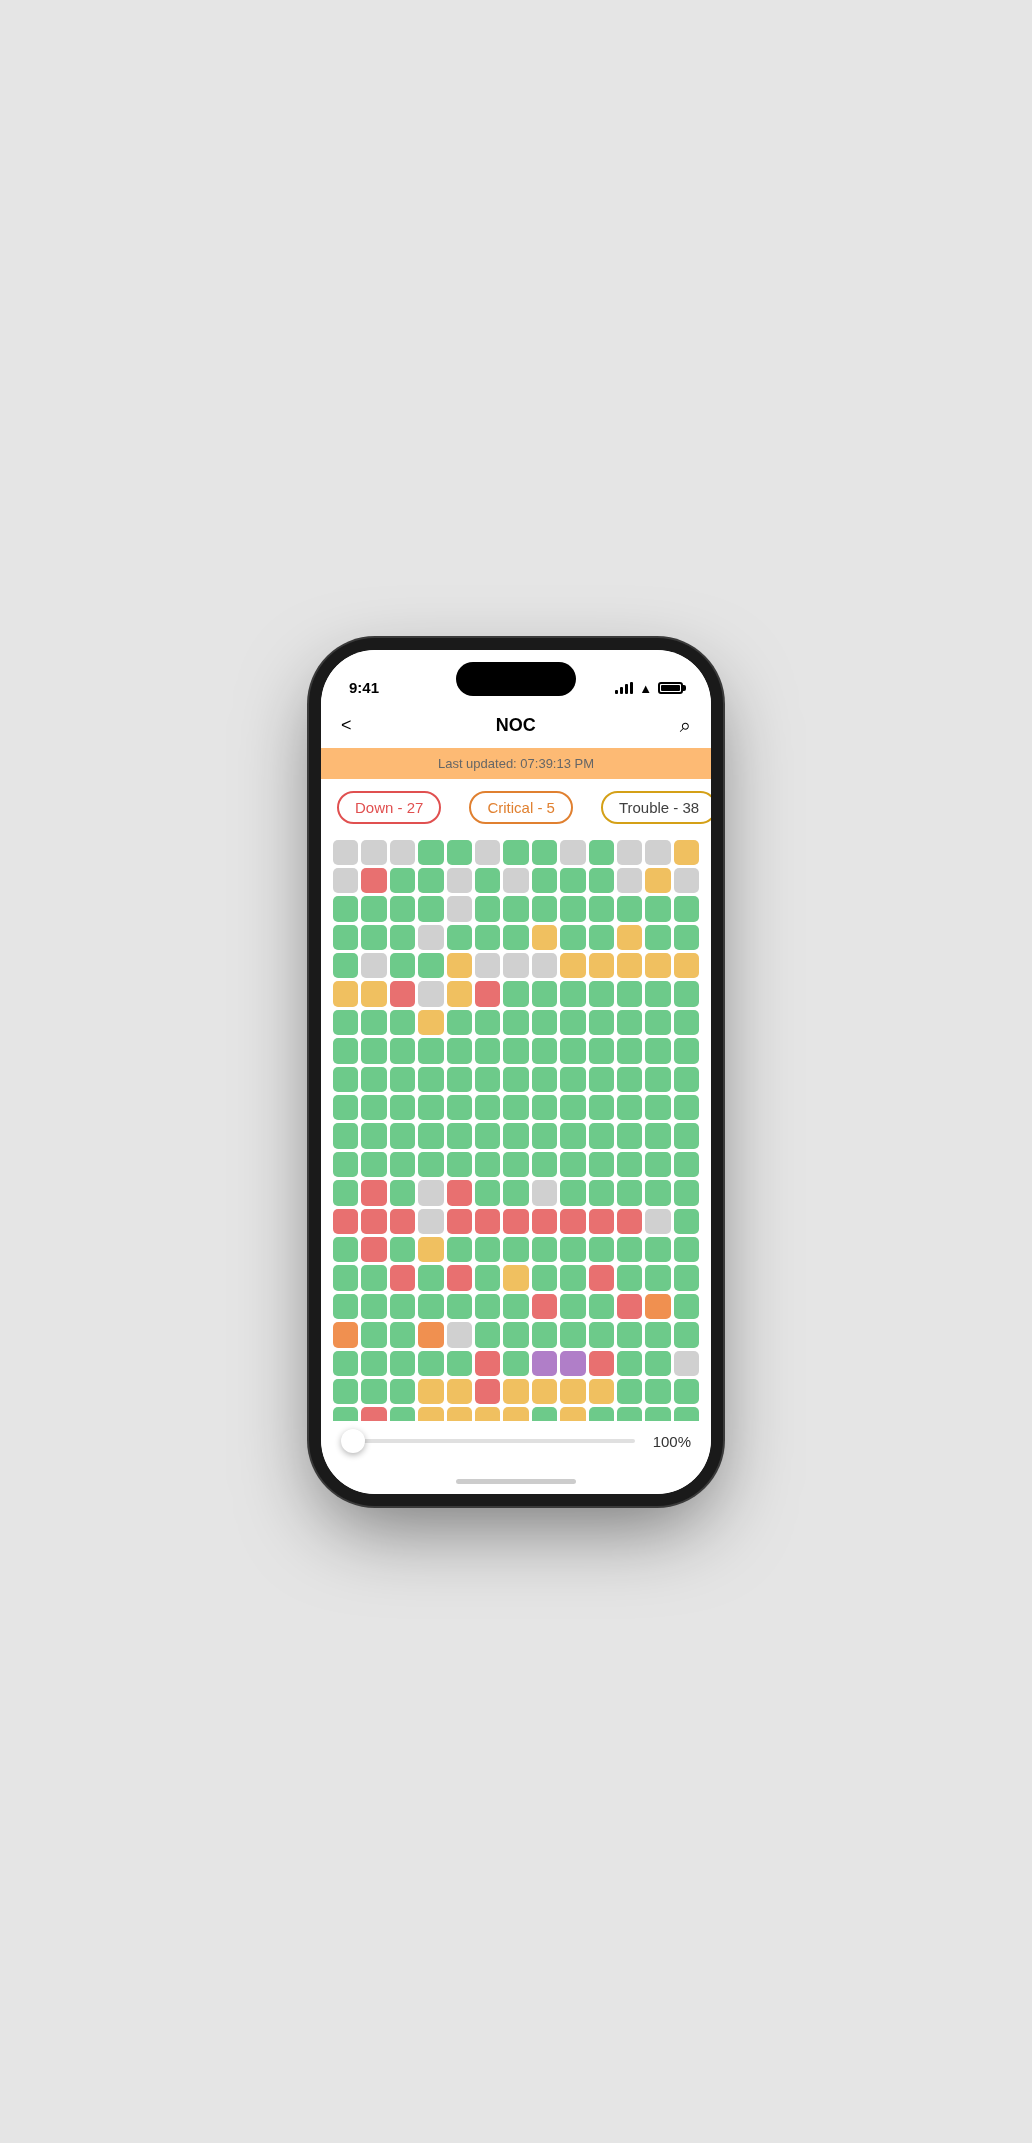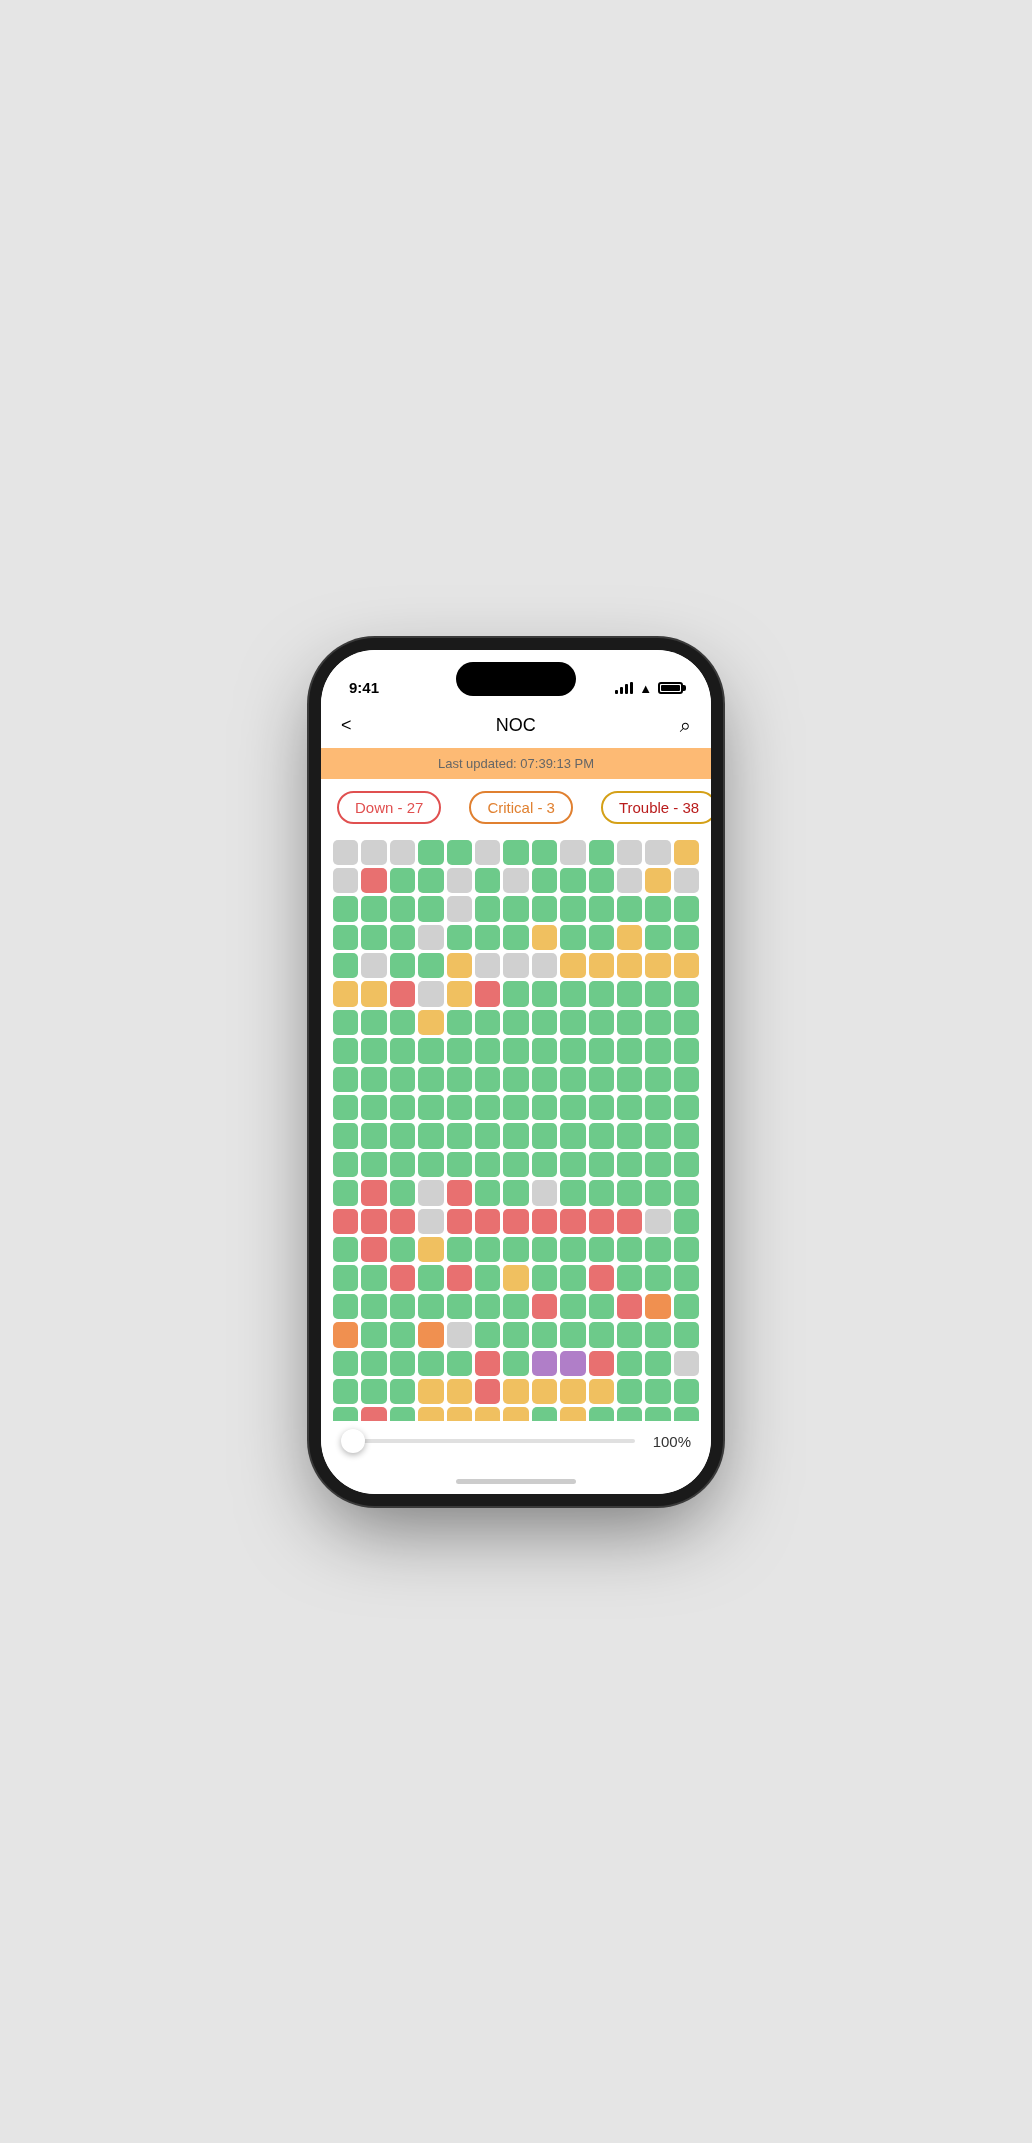--- a/index.html
+++ b/index.html
@@ -112,21 +112,21 @@
       padding: 0 20px;
       flex-shrink: 0;
     }
     .nav-back {
       font-size: 18px;
       color: #000;
       cursor: pointer;
     }
     .nav-title {
       font-size: 18px;
-      font-weight: 400;
+      font-weight: 700;
       color: #000;
     }
     .nav-search {
       font-size: 20px;
       color: #000;
       cursor: pointer;
     }
     
     .update-bar {
       background: #fdba74;
@@ -148,21 +148,21 @@
       padding: 6px 16px;
       border-radius: 20px;
       font-size: 15px;
       font-weight: 500;
       white-space: nowrap;
       cursor: pointer;
       border: 2px solid;
     }
     .chip-red { border-color: #e05050; color: #e05050; }
     .chip-orange { border-color: #e08030; color: #e08030; }
-    .chip-yellow { border-color: #d4a017; color: #b91c1c; }
+    .chip-yellow { border-color: #d4a017; color: #404040; }
     .chip-purple { border-color: #9b59b6; color: #9b59b6; }
     
     .grid-area {
       flex: 1;
       overflow: hidden;
       padding: 4px 12px 0;
     }
     .node-grid {
       display: grid;
       grid-template-columns: repeat(13, 1fr);
@@ -258,21 +258,21 @@
 
     <div class="update-bar">
       <span>Last updated: 07:39:13 PM</span>
     </div>
 
     <div class="filter-row">
       <div class="chip chip-red">
         <span>Down - 27</span>
       </div>
       <div class="chip chip-orange">
-        <span>Critical - 3</span>
+        <span>Critical - 5</span>
       </div>
       <div class="chip chip-yellow">
         <span>Trouble - 38</span>
       </div>
       <div class="chip chip-purple">
         <span>Main</span>
       </div>
     </div>
 
     <div class="grid-area">

